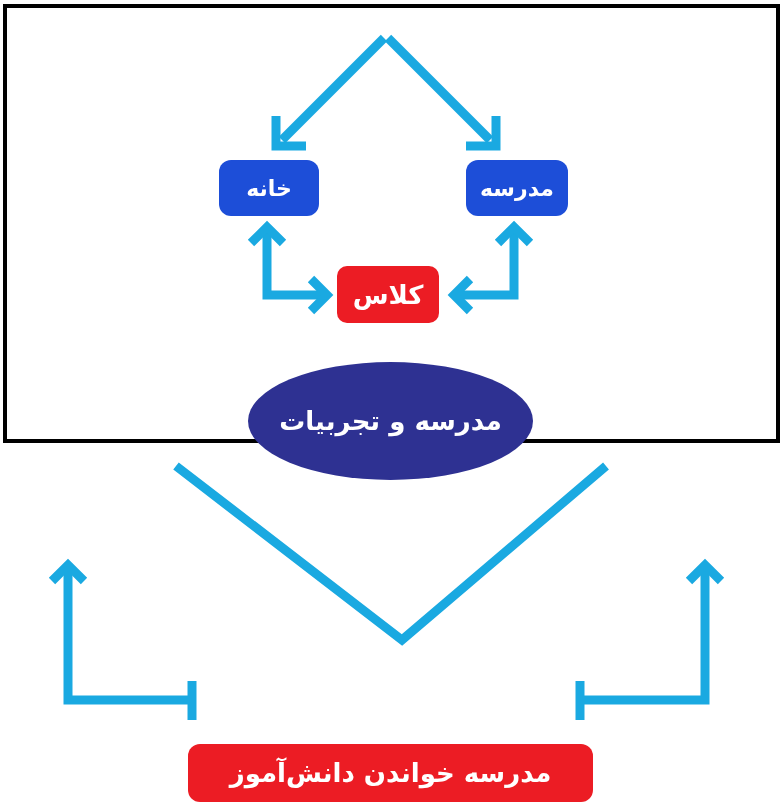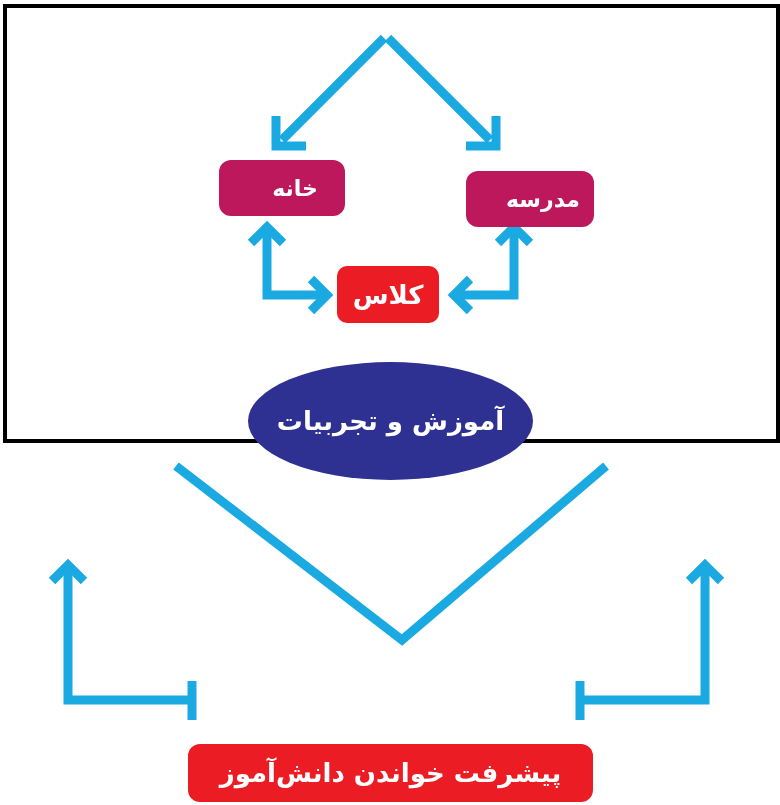--- a/index.html
+++ b/index.html
@@ -3,21 +3,21 @@
   <meta charset="utf-8">
   <style>
     html, body { margin: 0; padding: 0; background: #ffffff; }
     body { width: 780px; height: 805px; position: relative; overflow: hidden;
            font-family: "DejaVu Sans", sans-serif; }
     .frame { position: absolute; left: 3px; top: 4px; width: 769px; height: 431px;
              border: 4px solid #000000; background: #ffffff; }
     svg.arrows { position: absolute; left: 0; top: 0; width: 780px; height: 805px; }
     .node { position: absolute; display: flex; align-items: center; justify-content: center;
             color: #ffffff; direction: rtl; font-weight: bold; white-space: nowrap; }
-    .green { background: #be185d; border-radius: 12px; font-size: 22px; padding-left: 26px; }
+    .green { background: #1d4ed8; border-radius: 12px; font-size: 22px; }
     .red { background: #ec1c24; border-radius: 10px; font-size: 26px; }
     .ellipse { background: #2e3192; border-radius: 50%; font-size: 26px; }
     .banner { background: #ec1c24; border-radius: 12px; font-size: 26px; }
   </style>
 </head>
 <body>
 
 <div class="frame"></div>
 
 <svg class="arrows" viewBox="0 0 780 805">
@@ -57,27 +57,27 @@
       <polyline points="689,581 705,565 721,581"></polyline>
       <line x1="580" y1="681" x2="580" y2="720"></line>
     </g>
   </g>
 </svg>
 
 <div class="node green" style="left:219px; top:160px; width:100px; height:56px;">
   <span>خانه</span>
 </div>
 
-<div class="node green" style="left:466px; top:160px; width:102px; height:56px;margin-top:11px;">
+<div class="node green" style="left:466px; top:160px; width:102px; height:56px;">
   <span>مدرسه</span>
 </div>
 
 <div class="node red" style="left:337px; top:266px; width:102px; height:57px;">
   <span>کلاس</span>
 </div>
 
 <div class="node ellipse" style="left:248px; top:362px; width:285px; height:118px;">
-  <span>آموزش و تجربیات</span>
+  <span>مدرسه و تجربیات</span>
 </div>
 
 <div class="node banner" style="left:188px; top:744px; width:405px; height:58px;">
-  <span>پیشرفت خواندن دانش‌آموز</span>
+  <span>مدرسه خواندن دانش‌آموز</span>
 </div>
 
 </body></html>

